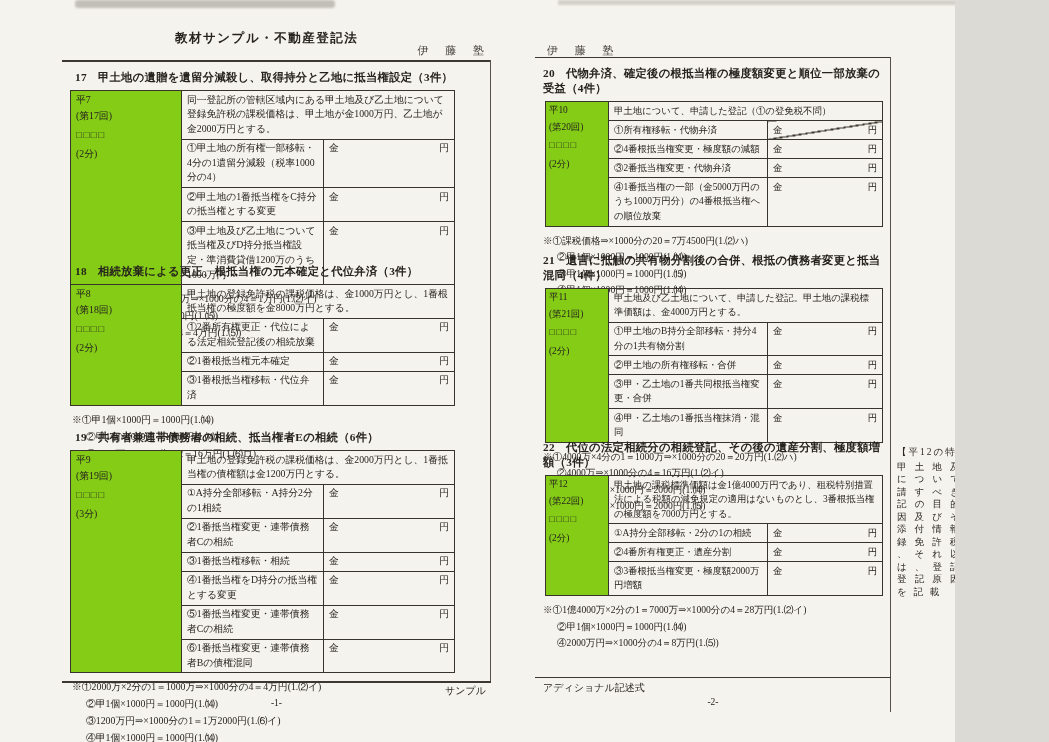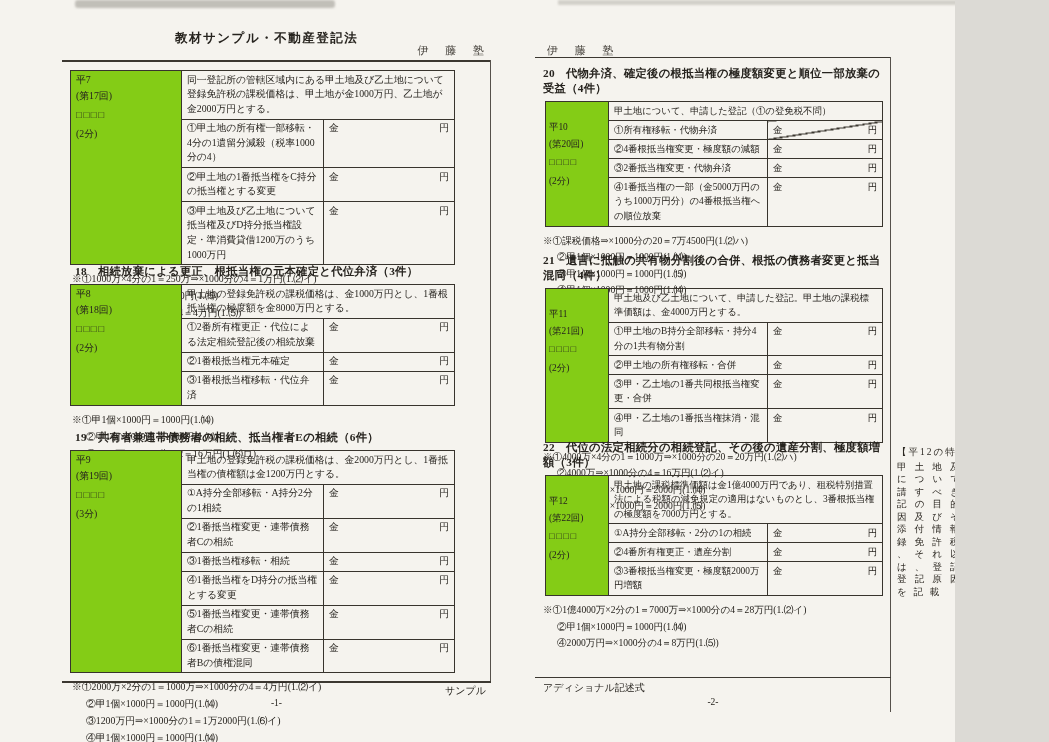--- a/index.html
+++ b/index.html
@@ -29,21 +29,21 @@
   td.meta .boxes{letter-spacing:1.5px;margin:4px 0;}
   td.amt{width:120px;padding:1.5px 4px;}
   td.amt .pair{display:flex;justify-content:space-between;}
   td.amt.diag{background:linear-gradient(to bottom right,transparent calc(50% - .7px),#3a362f calc(50% - .7px),#3a362f calc(50% + .7px),transparent calc(50% + .7px));}
   .notes{margin:6px 0 0 10px;font-size:9.8px;line-height:1.72;}
   .note{margin-left:14px;}
   .note.first{margin-left:0;}
   
   .page-right table.qtable{width:338px;margin-left:10px;}
   .page-right table.qtable td{font-size:9.4px;line-height:1.55;}
-  .page-right td.meta{width:56px;font-size:9.2px;padding:18px 3px;}
+  .page-right td.meta{width:56px;font-size:9.2px;padding:1px 3px;}
   .page-right td.amt{width:104px;}
   .page-right .qtitle{margin-left:8px;}
   .page-right .notes{margin-left:8px;font-size:9.6px;}
   
   .margin-note{position:absolute;left:897px;width:140px;font-size:9.5px;line-height:1.32;color:#2c2822;}
   .margin-note .mn-title{letter-spacing:2px;white-space:nowrap;margin-bottom:2px;}
   .margin-note .mn-body{text-align:justify;letter-spacing:6.8px;word-break:break-all;line-break:anywhere;}
   
   .foot-label{position:absolute;font-size:10px;}
   .foot-page{position:absolute;font-size:9.5px;text-align:center;}
@@ -60,20 +60,23 @@
   <div class="vrule" style="left:490px;top:60px;height:623px;"></div>
   <div class="vrule" style="left:890px;top:57px;height:655px;"></div>
   <div class="hrule" style="left:62px;top:681px;width:429px;height:1.5px;"></div>
   <div class="hrule" style="left:535px;top:677px;width:356px;height:1.2px;"></div>
 
   <div class="page-left">
     <div class="doc-title">教材サンプル・不動産登記法</div>
     <div class="stamp stamp-left">伊 藤 塾</div>
 
     <div class="qsec" style="top:70px;">
+      <div class="qtitle">
+        <span class="num">17</span><span>甲土地の遺贈を遺留分減殺し、取得持分と乙地に抵当権設定（3件）</span>
+      </div>
       <table class="qtable">
         <tbody>
         <tr>
           <td class="meta" rowspan="4">
             <div class="mline">平7</div>
             <div class="mline">(第17回)</div>
             <div class="boxes">□□□□</div>
             <div>(2分)</div>
           </td>
           <td colspan="2">同一登記所の管轄区域内にある甲土地及び乙土地について登録免許税の課税価格は、甲土地が金1000万円、乙土地が金2000万円とする。</td>

